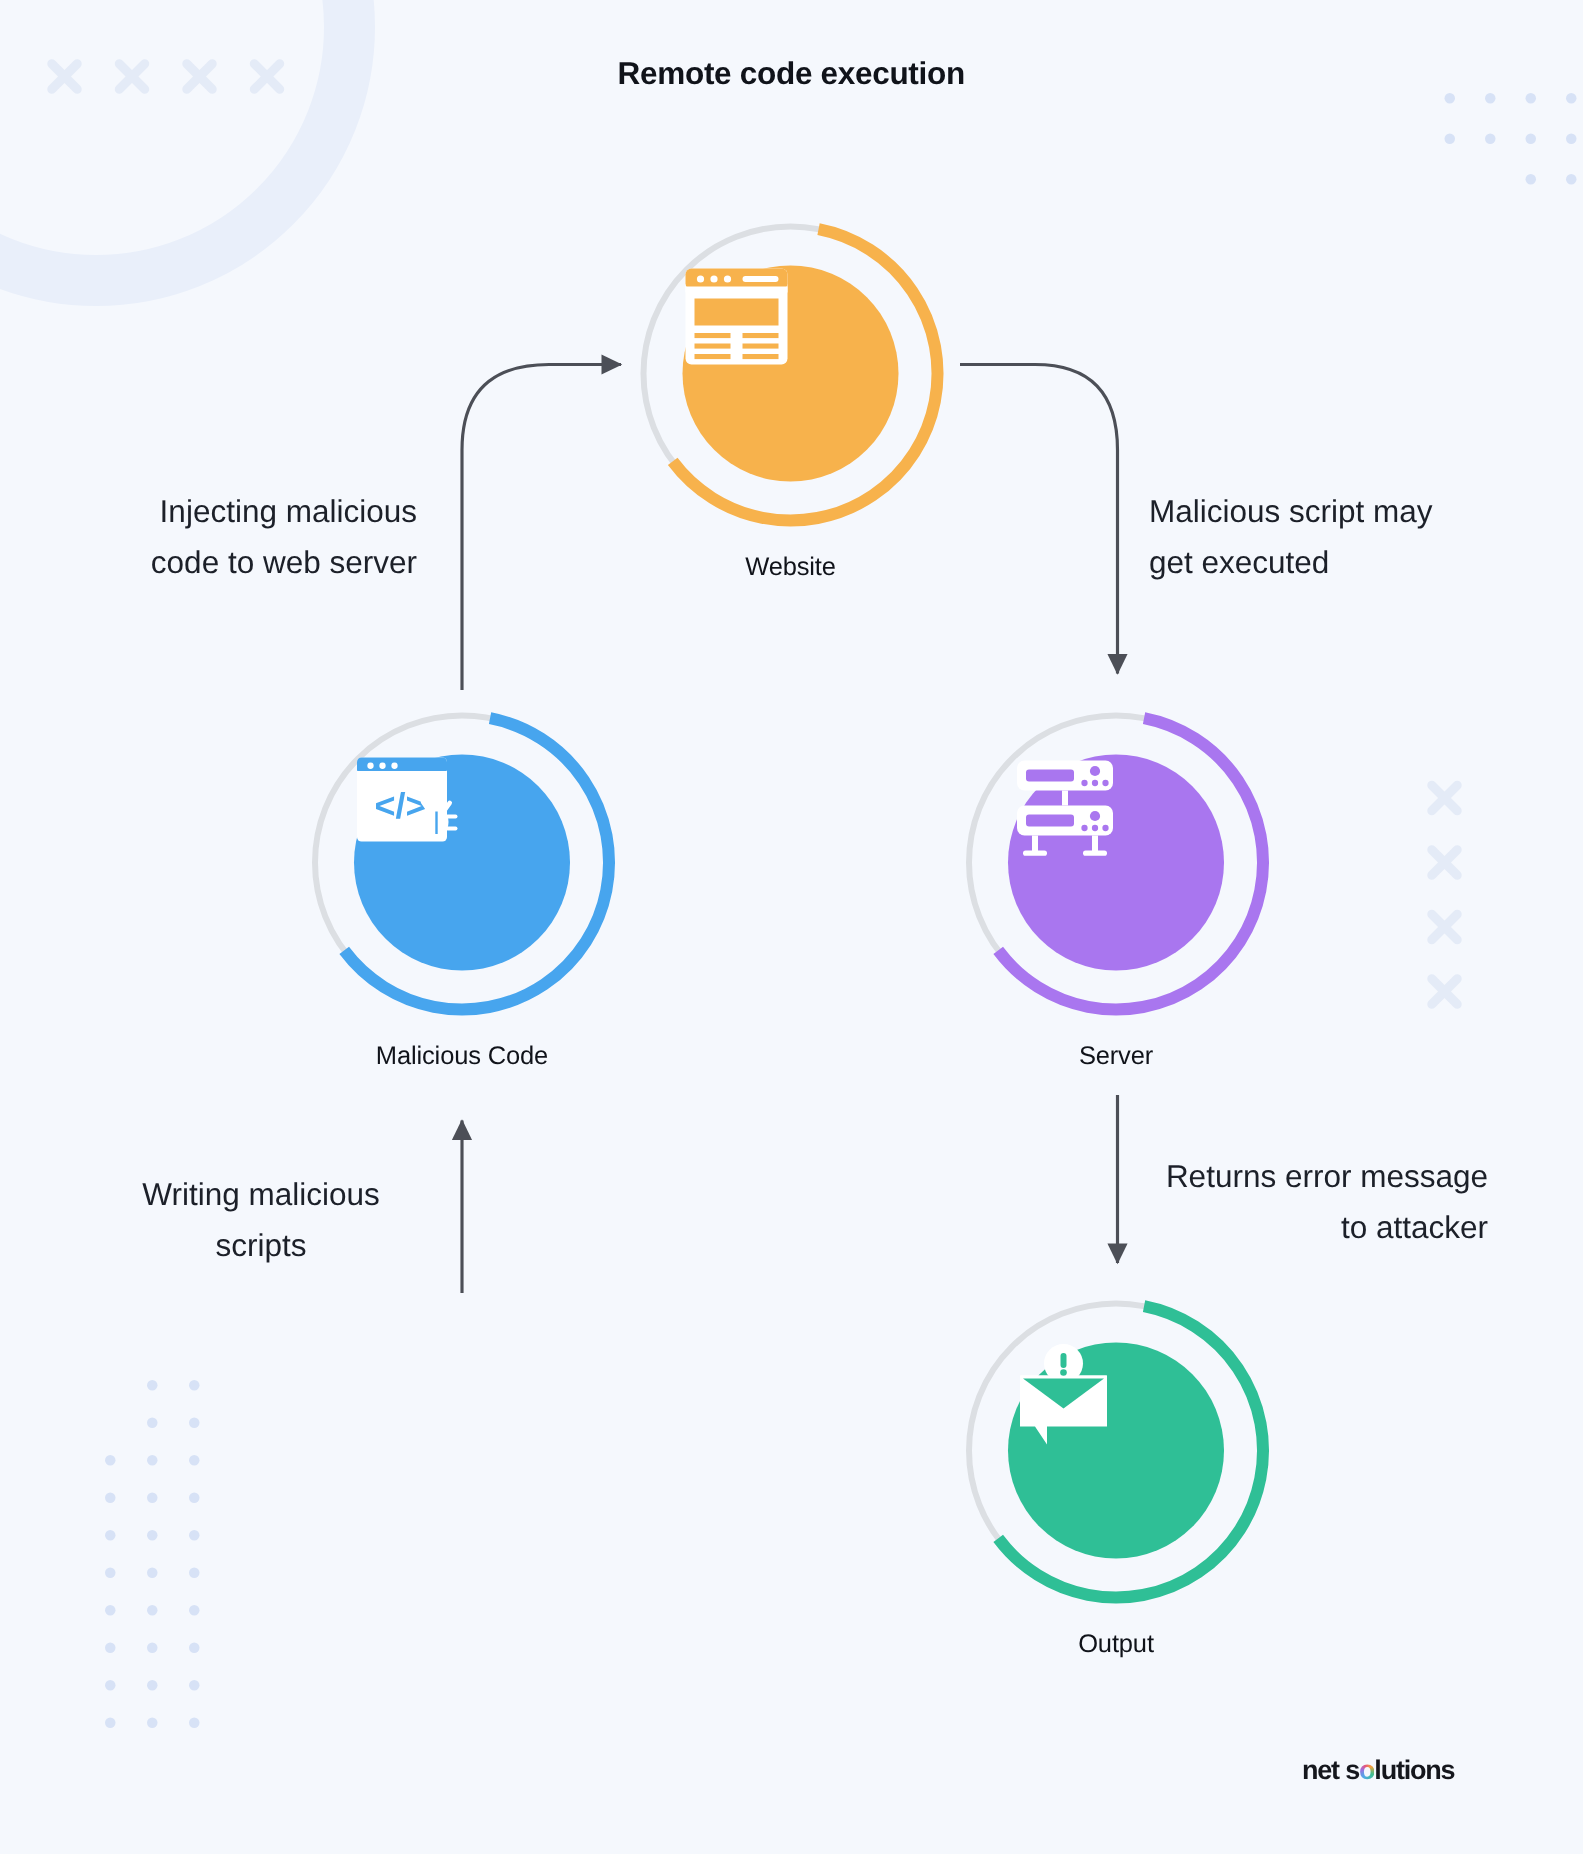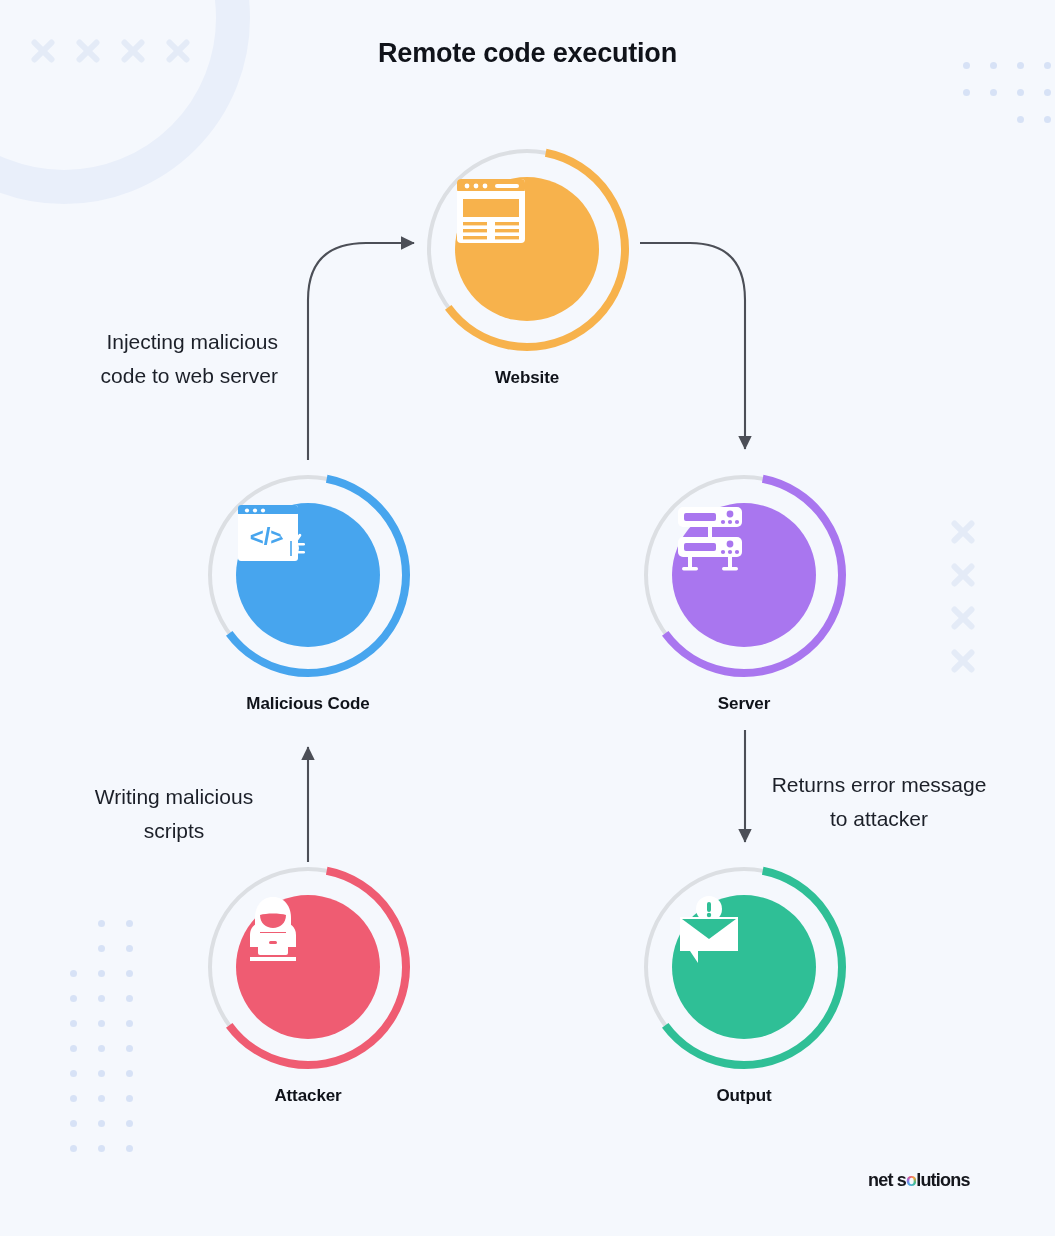--- a/index.html
+++ b/index.html
@@ -72,21 +72,21 @@
   }
   .dotgrid i.blank { background: transparent; }
 
   
   #page-title {
     position: absolute;
     left: 0;
     right: 0;
     top: 38px;
     text-align: center;
-    font-size: 27px;
+    font-size: 21px;
     font-weight: bold;
     color: #10131a;
     letter-spacing: -0.2px;
   }
 
   
   #connectors {
     position: absolute;
     left: 0;
     top: 0;
@@ -110,42 +110,42 @@
     height: 144px;
     border-radius: 50%;
     display: flex;
     align-items: center;
     justify-content: center;
   }
   .node-label {
     margin-top: 16px;
     text-align: center;
     font-size: 17px;
-    font-weight: bold;
+    font-weight: normal;
     color: #10131a;
     letter-spacing: -0.1px;
   }
 
   #node-website  { left: 424px; top: 146px; }
   #node-code     { left: 205px; top: 472px; }
   #node-server   { left: 641px; top: 472px; }
   #node-attacker { left: 205px; top: 864px; }
   #node-output   { left: 641px; top: 864px; }
 
   
   .edge-label {
     position: absolute;
     font-size: 21px;
     line-height: 1.6;
     color: #1c2029;
   }
   #edge-label-inject   { left: 68px;  top: 325px; width: 210px; text-align: right; }
   #edge-label-execute  { left: 766px; top: 325px; width: 220px; text-align: left; }
   #edge-label-writing  { left: 76px;  top: 780px; width: 196px; text-align: center; }
-  #edge-label-returns  { left: 766px; top: 768px; width: 226px; text-align: center; }
+  #edge-label-returns  { left: 766px; top: 768px; width: 226px; text-align: right; }
 
   
   #brand-logo {
     position: absolute;
     left: 868px;
     top: 1170px;
     font-size: 18px;
     font-weight: bold;
     color: #15171d;
     letter-spacing: -0.8px;
@@ -361,42 +361,20 @@
             <circle cx="51" cy="49" r="2.1"></circle>
             <circle cx="58" cy="49" r="2.1"></circle>
             <circle cx="65" cy="49" r="2.1"></circle>
           </g>
         </svg>
       </div>
     </div>
     <div class="node-label">Server</div>
   </div>
 
-  <div class="node" id="node-attacker">
-    <div class="ring-wrap">
-      <svg width="206" height="206" viewBox="0 0 206 206">
-        <circle cx="103" cy="103" r="98" fill="none" stroke="#dcdfe3" stroke-width="4"></circle>
-        <circle cx="103" cy="103" r="98" fill="none" stroke="#ef5c72" stroke-width="8" stroke-linecap="butt" stroke-dasharray="380 236" transform="rotate(-79 103 103)"></circle>
-      </svg>
-      <div class="disc" style="background:#ef5c72;">
-        <svg width="74" height="72" viewBox="0 0 74 72">
-          <g fill="#ffffff">
-            <path d="M37 2 C25 2 19 12 19 23 L19 34 C19 36 20 37 22 37 L52 37 C54 37 55 36 55 34 L55 23 C55 12 49 2 37 2 Z"></path>
-            <path d="M14 40 C14 32 20 28 24 28 L24 52 L14 52 Z"></path>
-            <path d="M60 40 C60 32 54 28 50 28 L50 52 L60 52 Z"></path>
-            <rect x="22" y="38" width="30" height="22" rx="2"></rect>
-            <path d="M14 62 L60 62 L60 66 L14 66 Z"></path>
-          </g>
-          <path d="M24 20 C24 28 30 33 37 33 C44 33 50 28 50 20 C44 18 30 18 24 20 Z" fill="#ef5c72"></path>
-          <rect x="33" y="46" width="8" height="3" rx="1.5" fill="#ef5c72"></rect>
-        </svg>
-      </div>
-    </div>
-    <div class="node-label">Attacker</div>
-  </div>
 
   <div class="node" id="node-output">
     <div class="ring-wrap">
       <svg width="206" height="206" viewBox="0 0 206 206">
         <circle cx="103" cy="103" r="98" fill="none" stroke="#dcdfe3" stroke-width="4"></circle>
         <circle cx="103" cy="103" r="98" fill="none" stroke="#2fbf96" stroke-width="8" stroke-linecap="butt" stroke-dasharray="380 236" transform="rotate(-79 103 103)"></circle>
       </svg>
       <div class="disc" style="background:#2fbf96;">
         <svg width="74" height="72" viewBox="0 0 74 72">
           <g fill="#ffffff">
@@ -409,18 +387,19 @@
             <rect x="35" y="7" width="4" height="10" rx="2"></rect>
             <circle cx="37" cy="20" r="2.2"></circle>
           </g>
         </svg>
       </div>
     </div>
     <div class="node-label">Output</div>
   </div>
 
   <div class="edge-label" id="edge-label-inject">Injecting malicious code to web server</div>
+  <div class="edge-label" id="edge-label-execute">Malicious script may get executed</div>
   <div class="edge-label" id="edge-label-writing">Writing malicious scripts</div>
   <div class="edge-label" id="edge-label-returns">Returns error message to attacker</div>
 
   <div id="brand-logo"><span>net s</span><span class="grad-o">o</span><span>lutions</span></div>
 
 </div>
 
 </body></html>

